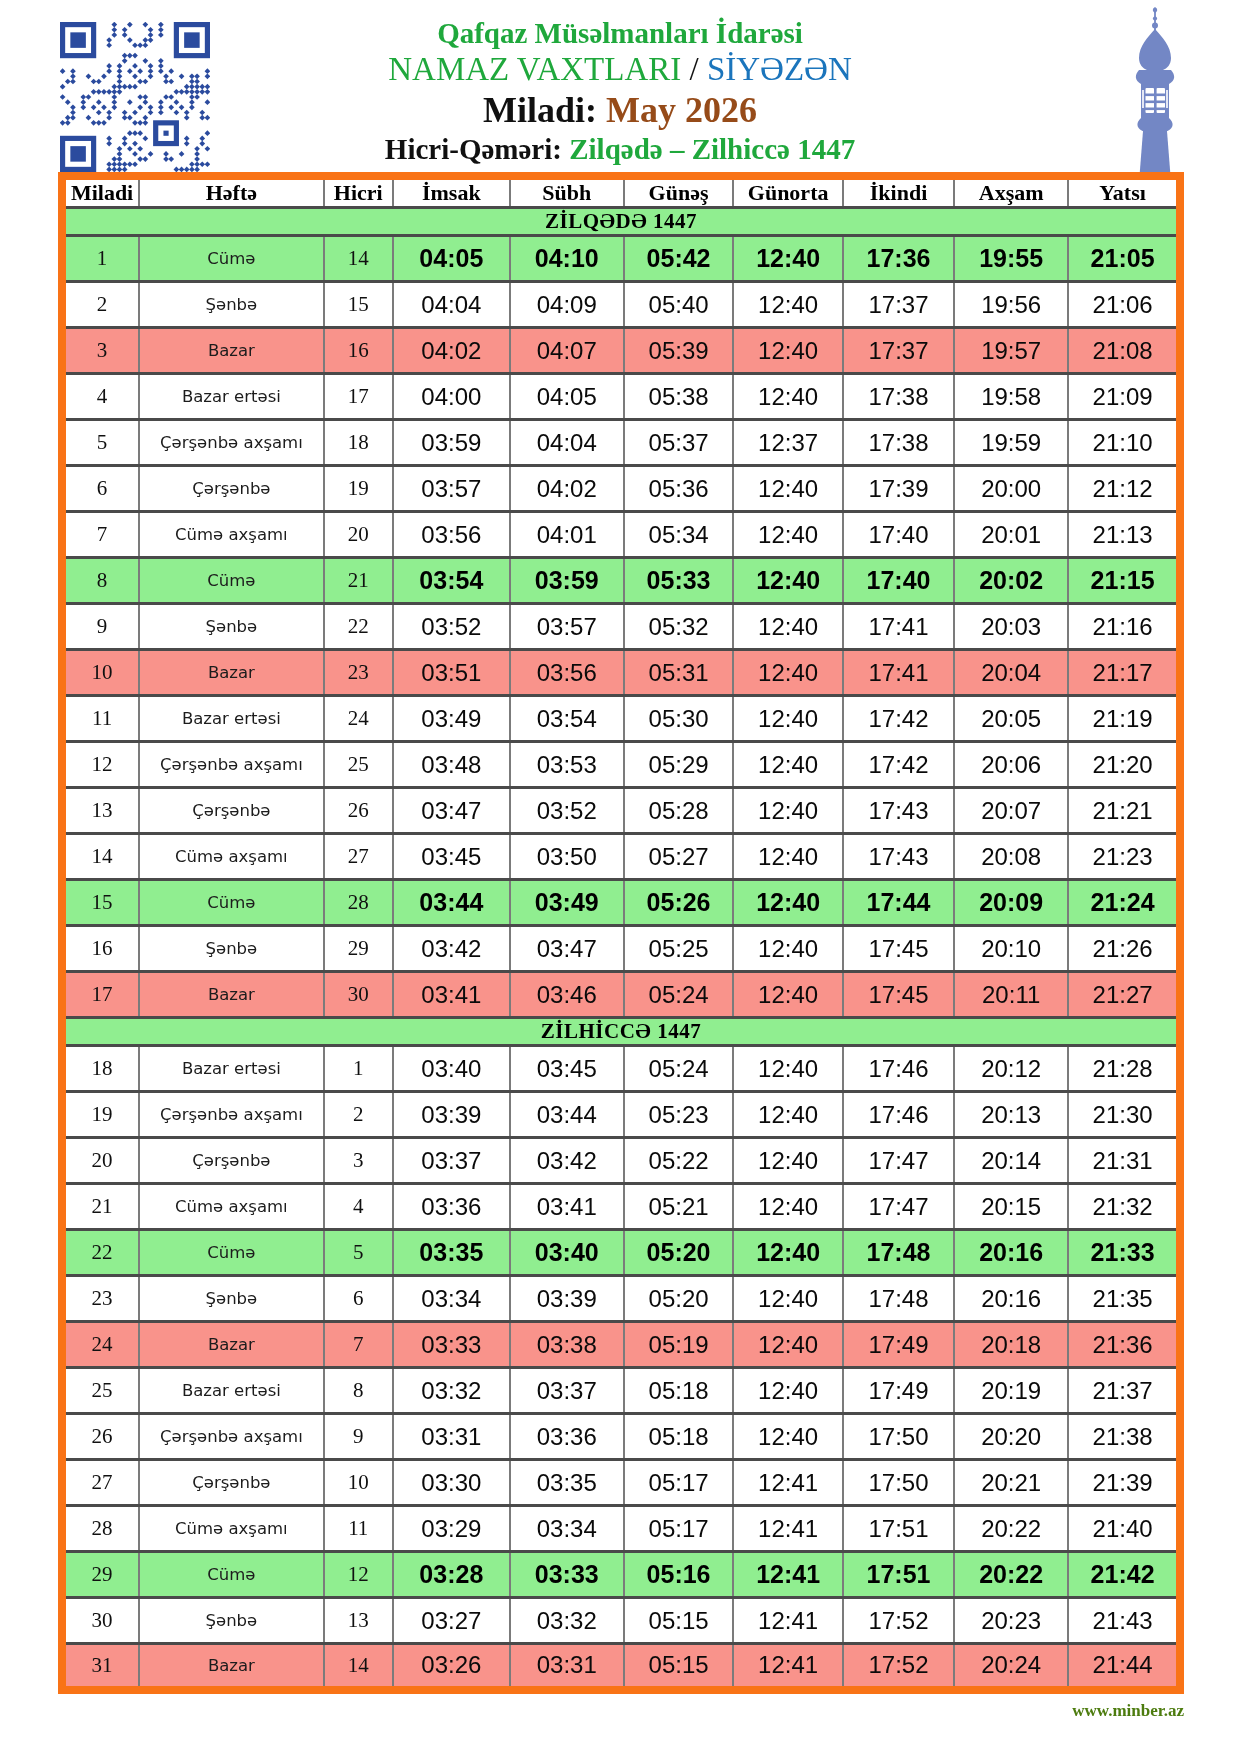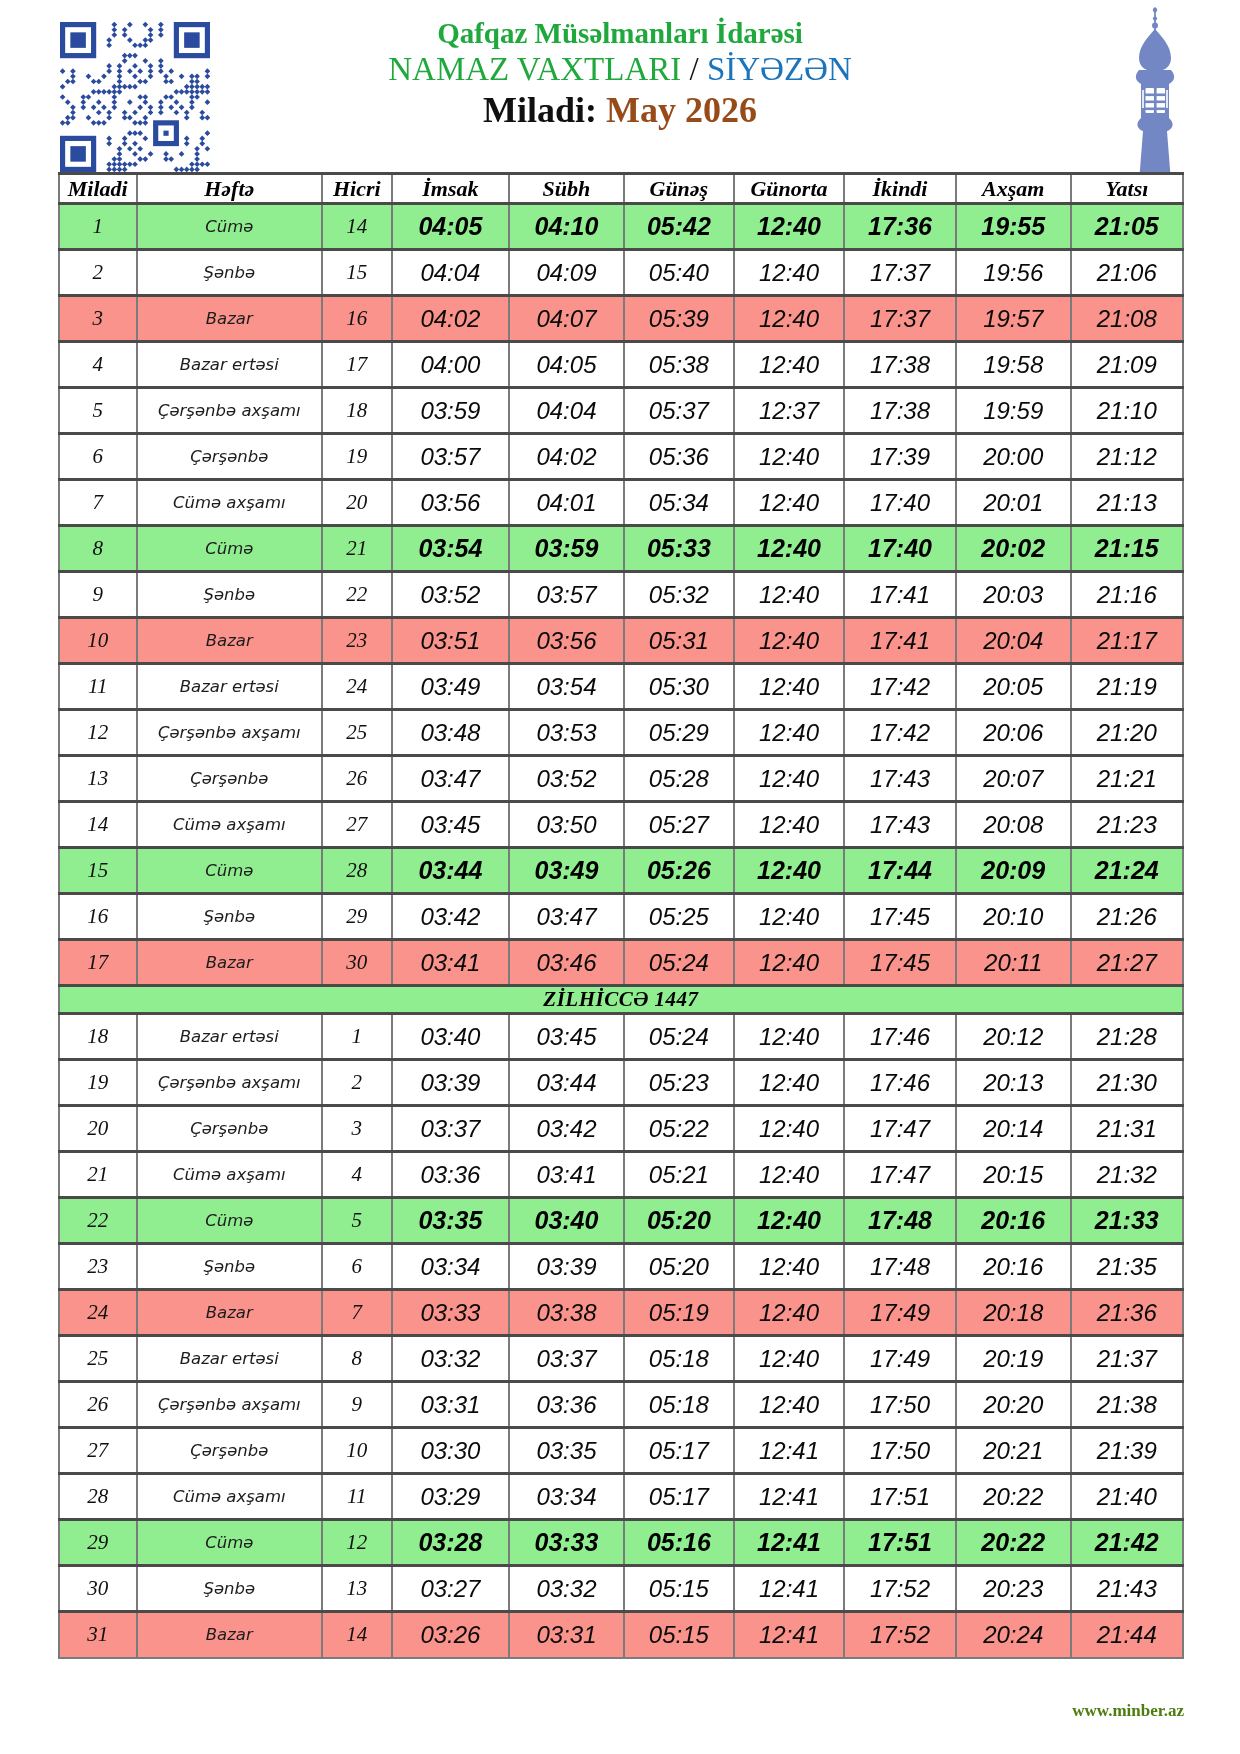--- a/index.html
+++ b/index.html
@@ -22,22 +22,21 @@
   .t2 .sep  { color:#111; }
   .t2 .city { color:var(--city_blue); }
   .t3 { font-size:36px; font-weight:bold; color:#101010; }
   .t3 .val { color:var(--month_brown); }
   .t4 { font-size:29px; font-weight:bold; color:#101010; }
   .t4 .val { color:var(--title_green); }
   
   table.prayer {
     position:absolute; left:58px; top:172px; width:1126px;
     border-collapse:collapse; table-layout:fixed;
-    border:2px solid #f97316;
-    font-style:italic;
+    border:8px solid #f97316;
   }
   .prayer th, .prayer td {
     border:2px solid #7b7b7b; border-top:3px solid #4a4a4a;
     text-align:center; vertical-align:middle; padding:0; overflow:hidden;
   }
   .prayer thead th { height:30px; font-family:"Liberation Serif",serif; font-weight:bold; font-size:22px; color:#000; background:#fff; }
   .section-row td { height:27px; background:var(--row_green); font-family:"Liberation Serif",serif; font-weight:bold; font-size:21px; color:#000; letter-spacing:0.5px; }
   .data-row { }
   .data-row td { height:46px; background:#fff; }
   .data-row .num  { font-family:"Liberation Serif",serif; font-size:21px; color:#101010; }
@@ -265,20 +264,21 @@
         <rect x="90" y="95" width="25" height="25" fill="#2b4b9e"></rect>
         <rect x="95" y="100" width="15" height="15" fill="#fff"></rect>
         <rect x="100" y="105" width="5" height="5" fill="#2b4b9e"></rect>
       </svg>
   </div>
 
   <div class="titles">
     <div class="t1">Qafqaz Müsəlmanları İdarəsi</div>
     <div class="t2"><span class="main">NAMAZ VAXTLARI</span><span class="sep"> / </span><span class="city">SİYƏZƏN</span></div>
     <div class="t3"><span>Miladi: </span><span class="val">May 2026</span></div>
+    <div class="t4"><span>Hicri-Qəməri: </span><span class="val">Zilqədə – Zilhiccə 1447</span></div>
   </div>
 
   <div class="minaret">
     <svg viewBox="0 0 60 170" xmlns="http://www.w3.org/2000/svg">
       <g fill="var(--minaret_blue)">
         <path d="M30 1 c2.8 1.6 3 4.2 0 6 c-3 -1.8 -2.8 -4.4 0 -6 z"></path>
         <rect x="29.1" y="5" width="1.8" height="20"></rect>
         <circle cx="30" cy="12.5" r="2.1"></circle>
         <circle cx="30" cy="19.5" r="3"></circle>
         <path d="M30 23 C37 31 46 40 46 52 C46 58.5 42 62.5 38 64 L22 64 C18 62.5 14 58.5 14 52 C14 40 23 31 30 23 Z"></path>
@@ -323,20 +323,23 @@
           <th>İmsak</th>
           <th>Sübh</th>
           <th>Günəş</th>
           <th>Günorta</th>
           <th>İkindi</th>
           <th>Axşam</th>
           <th>Yatsı</th>
         </tr>
     </thead>
     <tbody>
+        <tr class="section-row">
+          <td colspan="10">ZİLQƏDƏ 1447</td>
+        </tr>
         <tr class="data-row row-green">
           <td class="num">1</td>
           <td class="day">Cümə</td>
           <td class="num">14</td>
           <td class="time">04:05</td>
           <td class="time">04:10</td>
           <td class="time">05:42</td>
           <td class="time">12:40</td>
           <td class="time">17:36</td>
           <td class="time">19:55</td>

